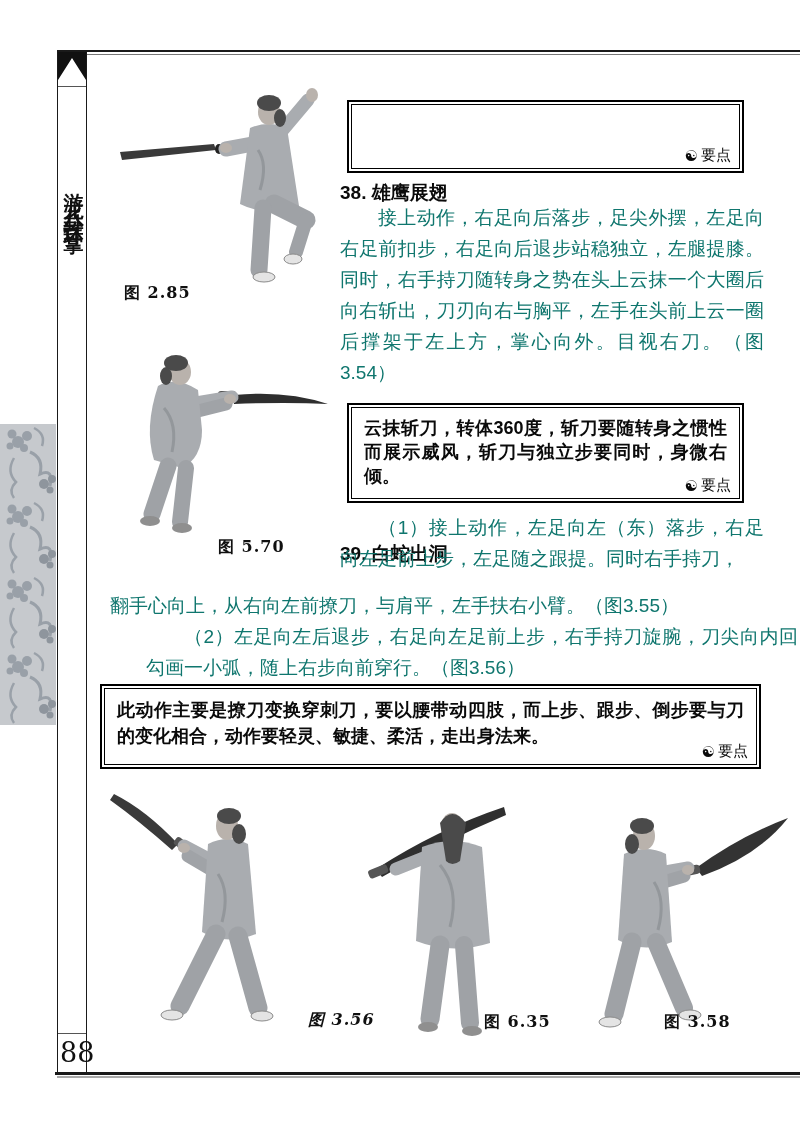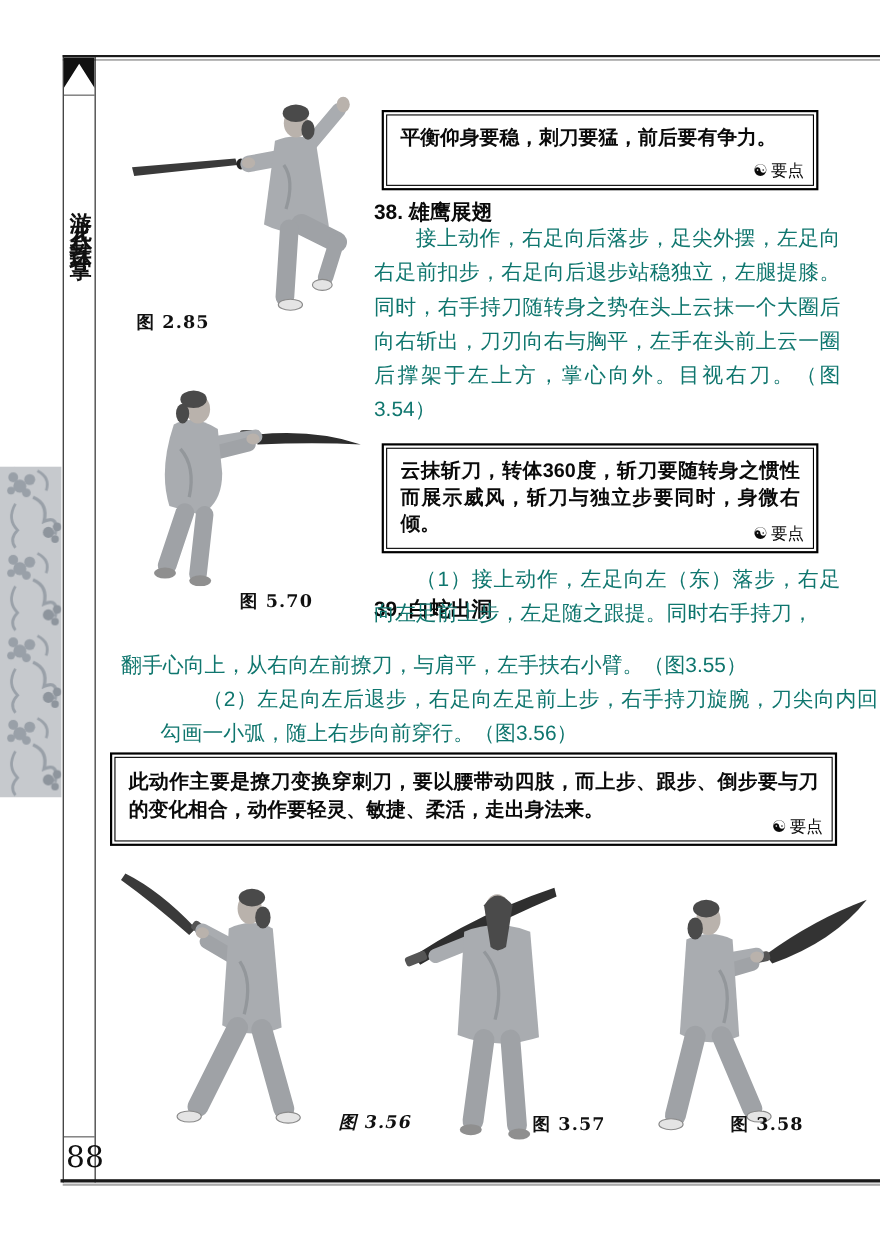--- a/index.html
+++ b/index.html
@@ -125,21 +125,20 @@
       <line x1="62" y1="128" x2="46" y2="176" stroke="#9fa2a6" stroke-width="17" stroke-linecap="round"></line>
       <line x1="80" y1="130" x2="74" y2="184" stroke="#9fa2a6" stroke-width="16" stroke-linecap="round"></line>
       <ellipse cx="44" cy="183" rx="10" ry="5" fill="#8f8f8f"></ellipse>
       <ellipse cx="76" cy="190" rx="10" ry="5" fill="#8f8f8f"></ellipse>
     </svg>
   </div>
   <div class="fig-caption" style="left:218px;top:537px;">图 5.70</div>
 
   <div class="tipbox" style="left:347px;top:100px;width:393px;height:69px;">
     <div class="tipbox-inner">
-      <div class="tipbox-text">平衡仰身要稳，刺刀要猛，前后要有争力。</div>
       <div class="keypoint">
         <span class="yy">☯</span>
         <span>要点</span>
       </div>
     </div>
   </div>
 
   <div class="section-heading" style="left:340px;top:180px;">38. 雄鹰展翅</div>
   <div class="body-text indent" style="left:340px;top:202px;width:424px;">接上动作，右足向后落步，足尖外摆，左足向右足前扣步，右足向后退步站稳独立，左腿提膝。同时，右手持刀随转身之势在头上云抹一个大圈后向右斩出，刀刃向右与胸平，左手在头前上云一圈后撑架于左上方，掌心向外。目视右刀。（图3.54）</div>
 
@@ -196,21 +195,21 @@
       <path d="M74,62 Q104,50 134,62 L142,158 Q104,170 68,156 Z" fill="#a9acb0"></path>
       <path d="M92,80 q20,24 10,62" stroke="#93979b" stroke-width="3" fill="none"></path>
       <ellipse cx="104" cy="42" rx="11" ry="14" fill="#b9b2ac"></ellipse>
       <path d="M92,38 Q104,20 118,38 L112,76 Q104,82 98,76 Z" fill="#4a4a4a"></path>
       <line x1="92" y1="160" x2="82" y2="234" stroke="#9fa2a6" stroke-width="19" stroke-linecap="round"></line>
       <line x1="116" y1="160" x2="122" y2="238" stroke="#9fa2a6" stroke-width="18" stroke-linecap="round"></line>
       <ellipse cx="80" cy="242" rx="10" ry="5" fill="#8f8f8f"></ellipse>
       <ellipse cx="124" cy="246" rx="10" ry="5" fill="#8f8f8f"></ellipse>
     </svg>
   </div>
-  <div class="fig-caption" style="left:484px;top:1012px;">图 3.57</div>
+  <div class="fig-caption" style="left:484px;top:1012px;">图 6.35</div>
 
   <div class="photo" style="left:550px;top:790px;">
     <svg width="245" height="248" viewBox="0 0 245 248">
       <path d="M146,78 Q190,46 238,28 Q208,66 152,86 Z" fill="#333"></path>
       <rect x="132" y="76" width="18" height="9" rx="3" fill="#555" transform="rotate(-12 141 80)"></rect>
       <line x1="104" y1="84" x2="138" y2="78" stroke="#a9acb0" stroke-width="13" stroke-linecap="round"></line>
       <line x1="100" y1="96" x2="134" y2="86" stroke="#a0a3a7" stroke-width="13" stroke-linecap="round"></line>
       <ellipse cx="138" cy="80" rx="6" ry="5" fill="#b9b2ac"></ellipse>
       <path d="M74,64 Q96,54 116,64 L122,152 Q94,164 68,150 Z" fill="#a9acb0"></path>
       <path d="M104,92 q12,18 4,48" stroke="#93979b" stroke-width="3" fill="none"></path>

